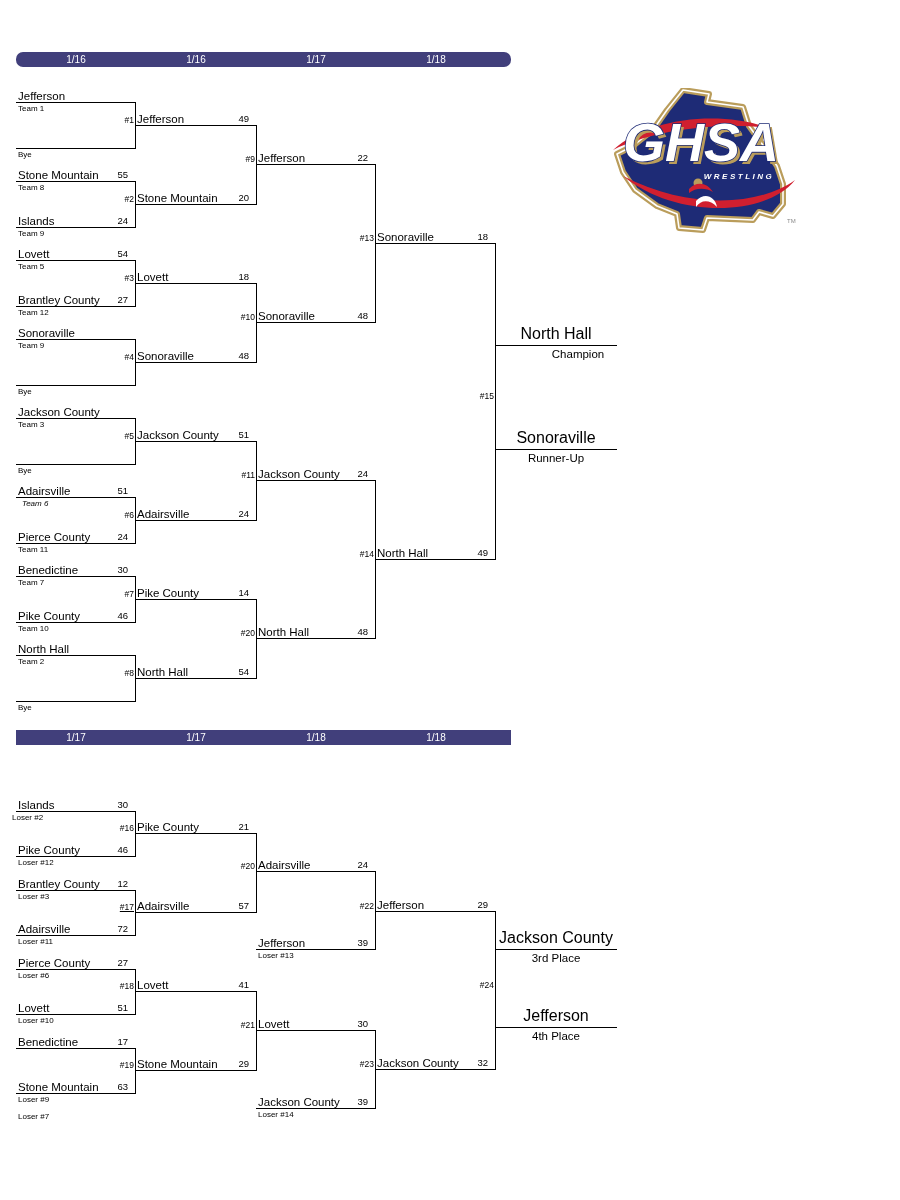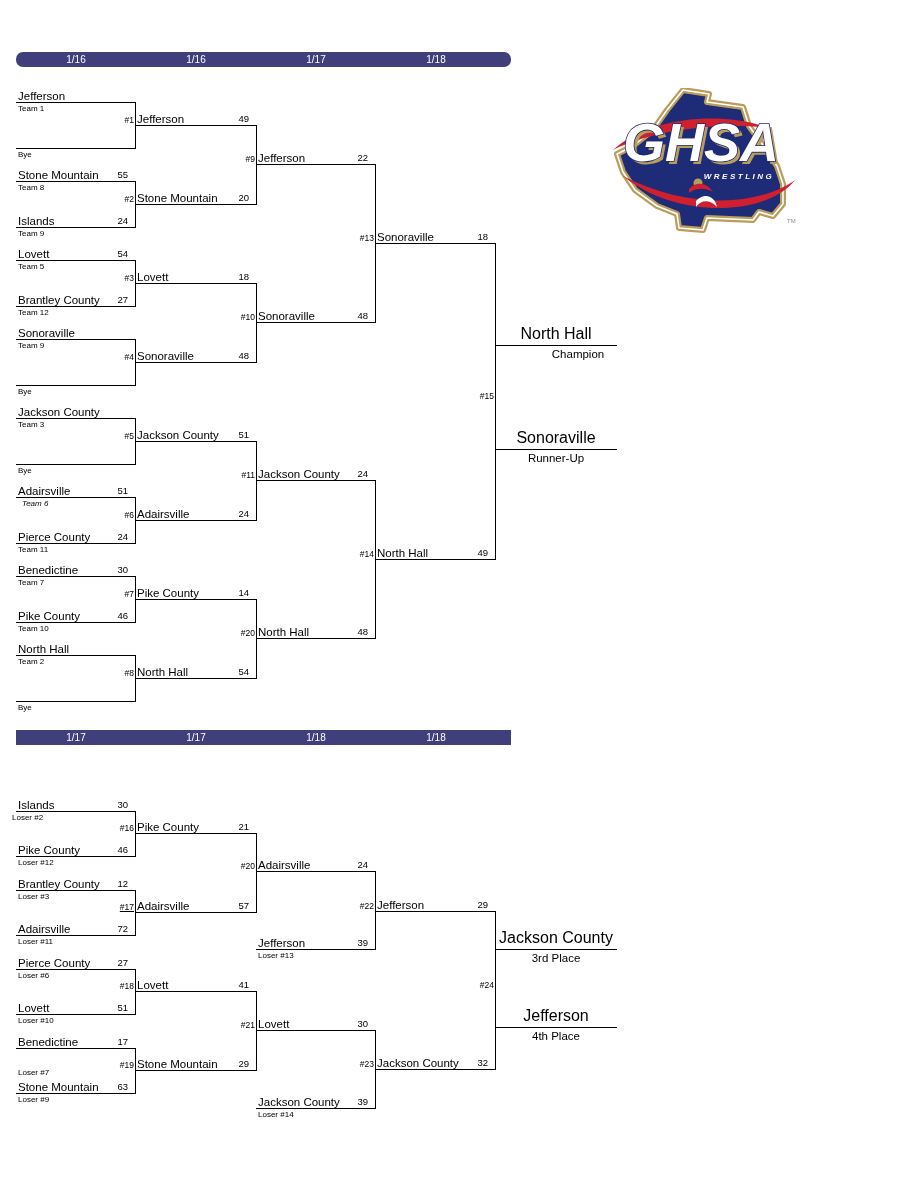--- a/index.html
+++ b/index.html
@@ -244,21 +244,21 @@
       <div class="sub" style="left: 18px; top: 971px;">Loser #6</div>
       <div class="line" style="left: 16px; top: 999px; width: 119px;">
         <span class="nm">Lovett</span>
         <span class="sc">51</span>
       </div>
       <div class="sub" style="left: 18px; top: 1016px;">Loser #10</div>
       <div class="line" style="left: 16px; top: 1033px; width: 119px;">
         <span class="nm">Benedictine</span>
         <span class="sc">17</span>
       </div>
-      <div class="sub" style="left: 18px; top: 1068px;">Loser #7</div>
+      <div class="sub" style="left: 18px; top: 1112px;">Loser #7</div>
       <div class="line" style="left: 16px; top: 1078px; width: 119px;">
         <span class="nm">Stone Mountain</span>
         <span class="sc">63</span>
       </div>
       <div class="sub" style="left: 18px; top: 1095px;">Loser #9</div>
       <div class="vline" style="left: 135px; top: 811px; height: 46px;"></div>
       <div class="mn" style="left: 110px; top: 823px;">#16</div>
       <div class="line" style="left: 135px; top: 818px; width: 121px;">
         <span class="nm">Pike County</span>
         <span class="sc">21</span>

